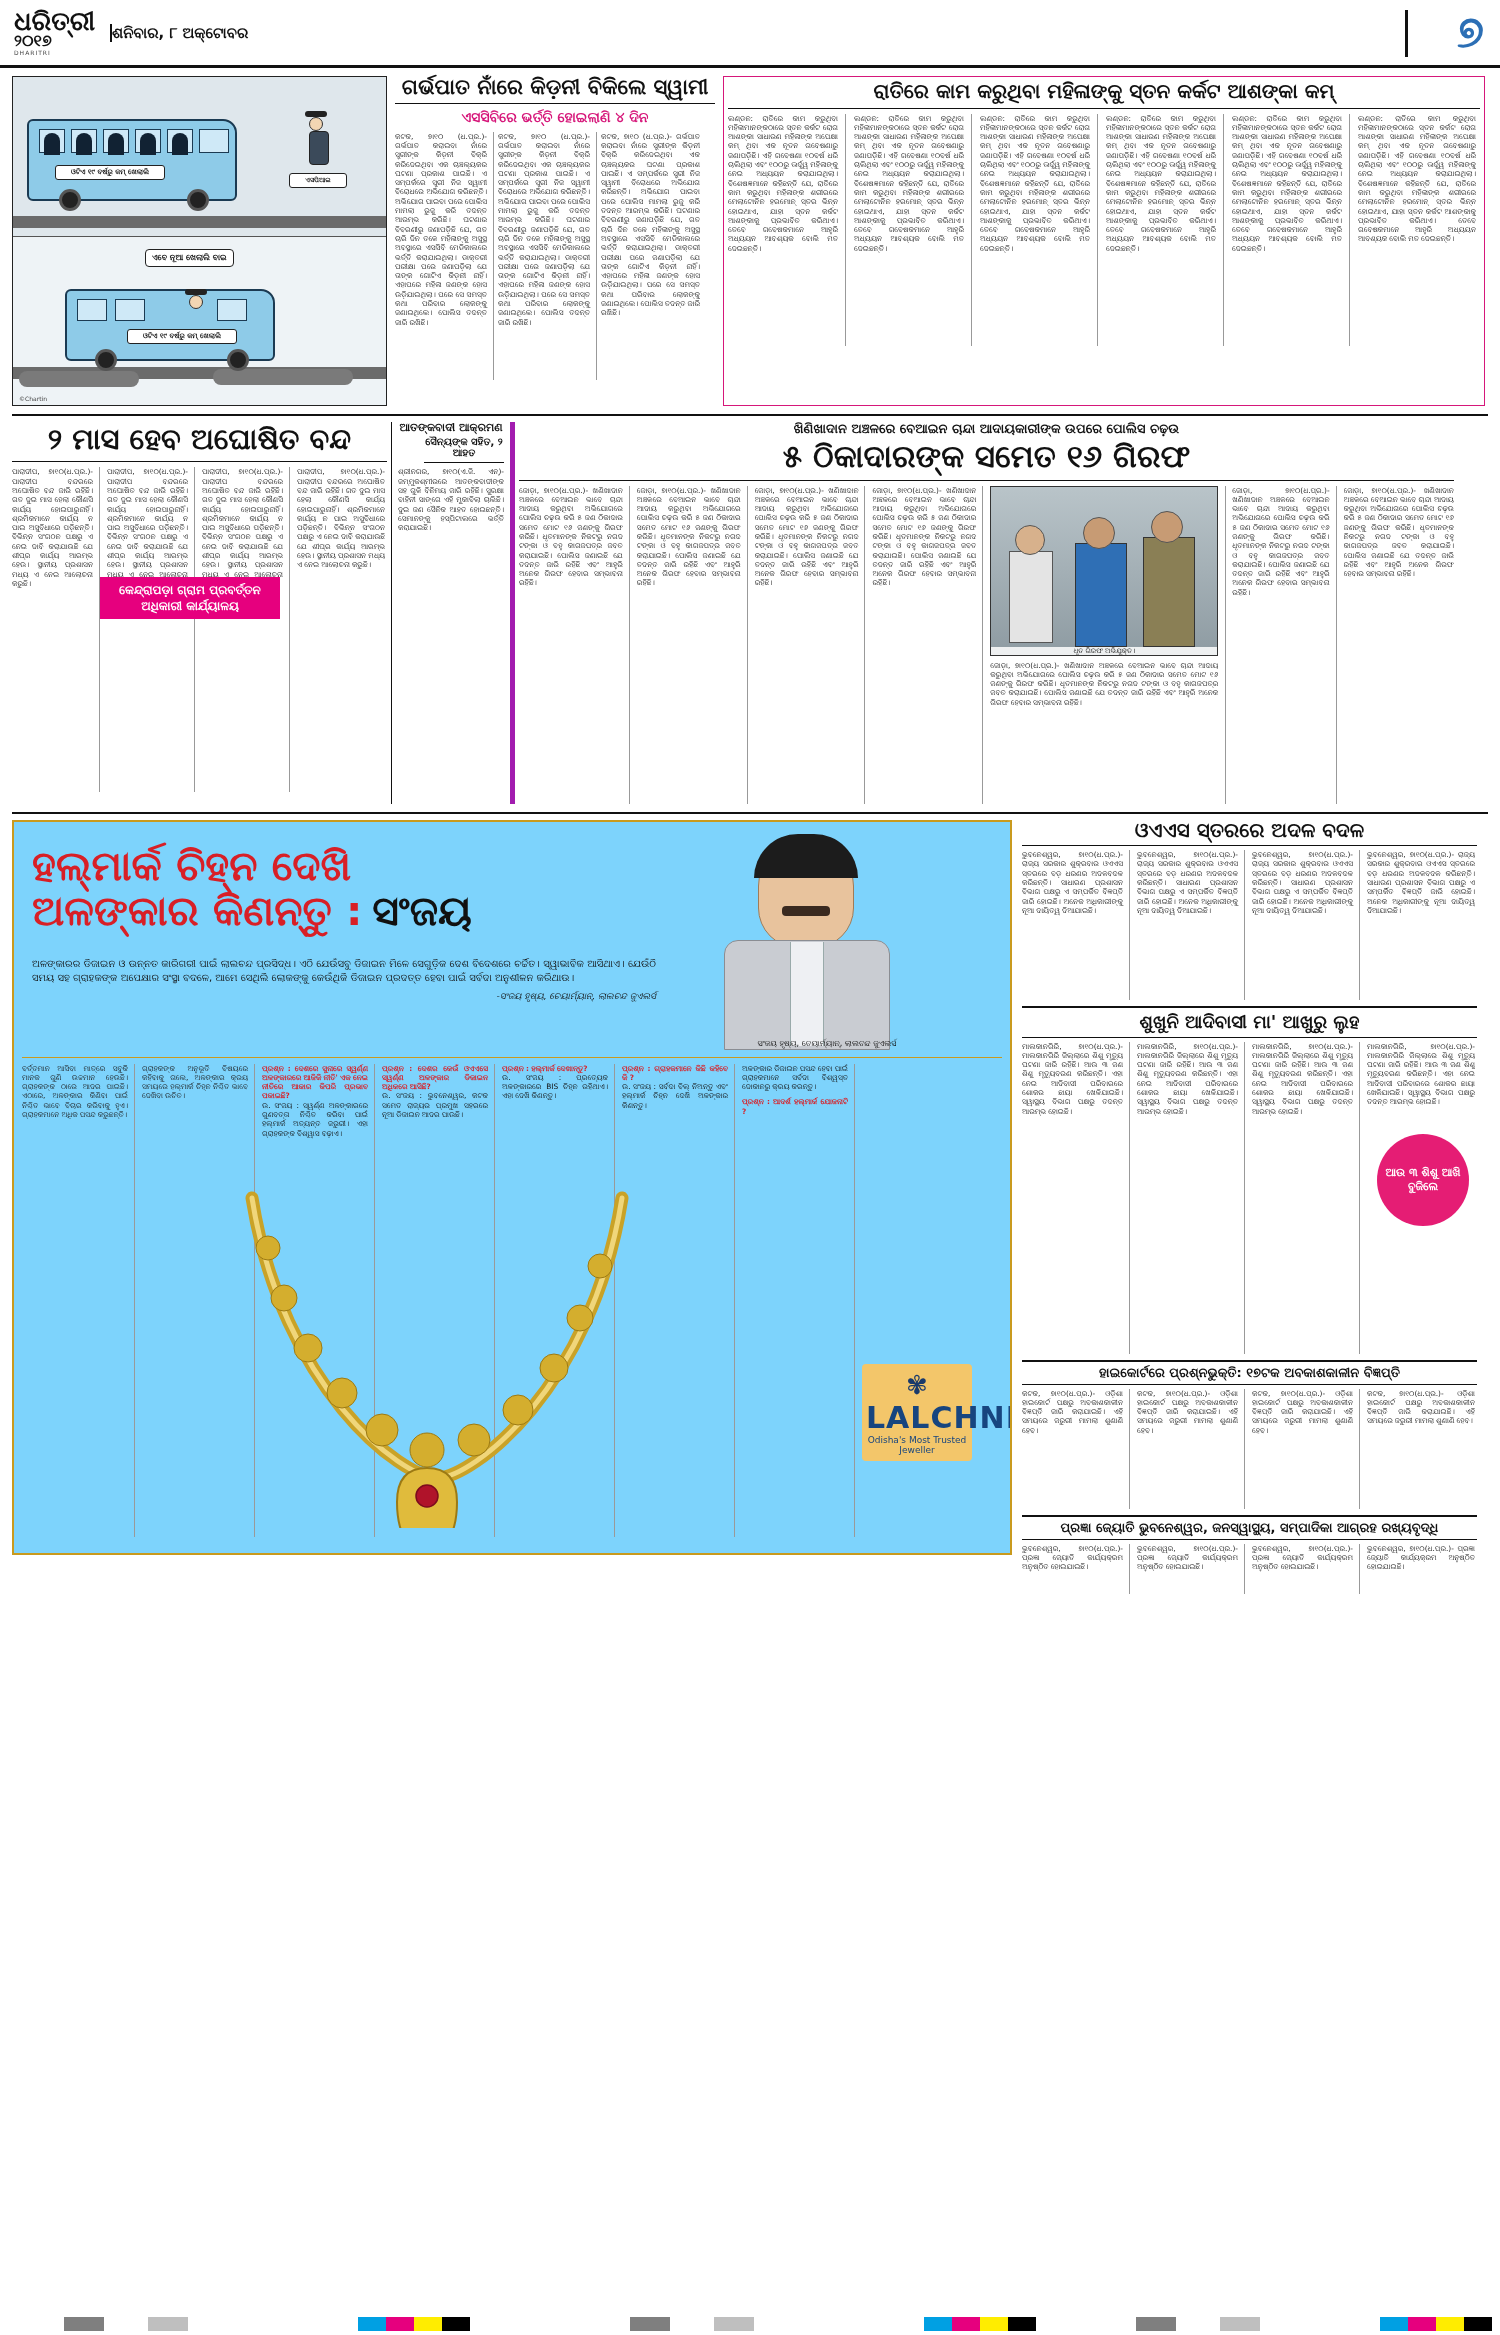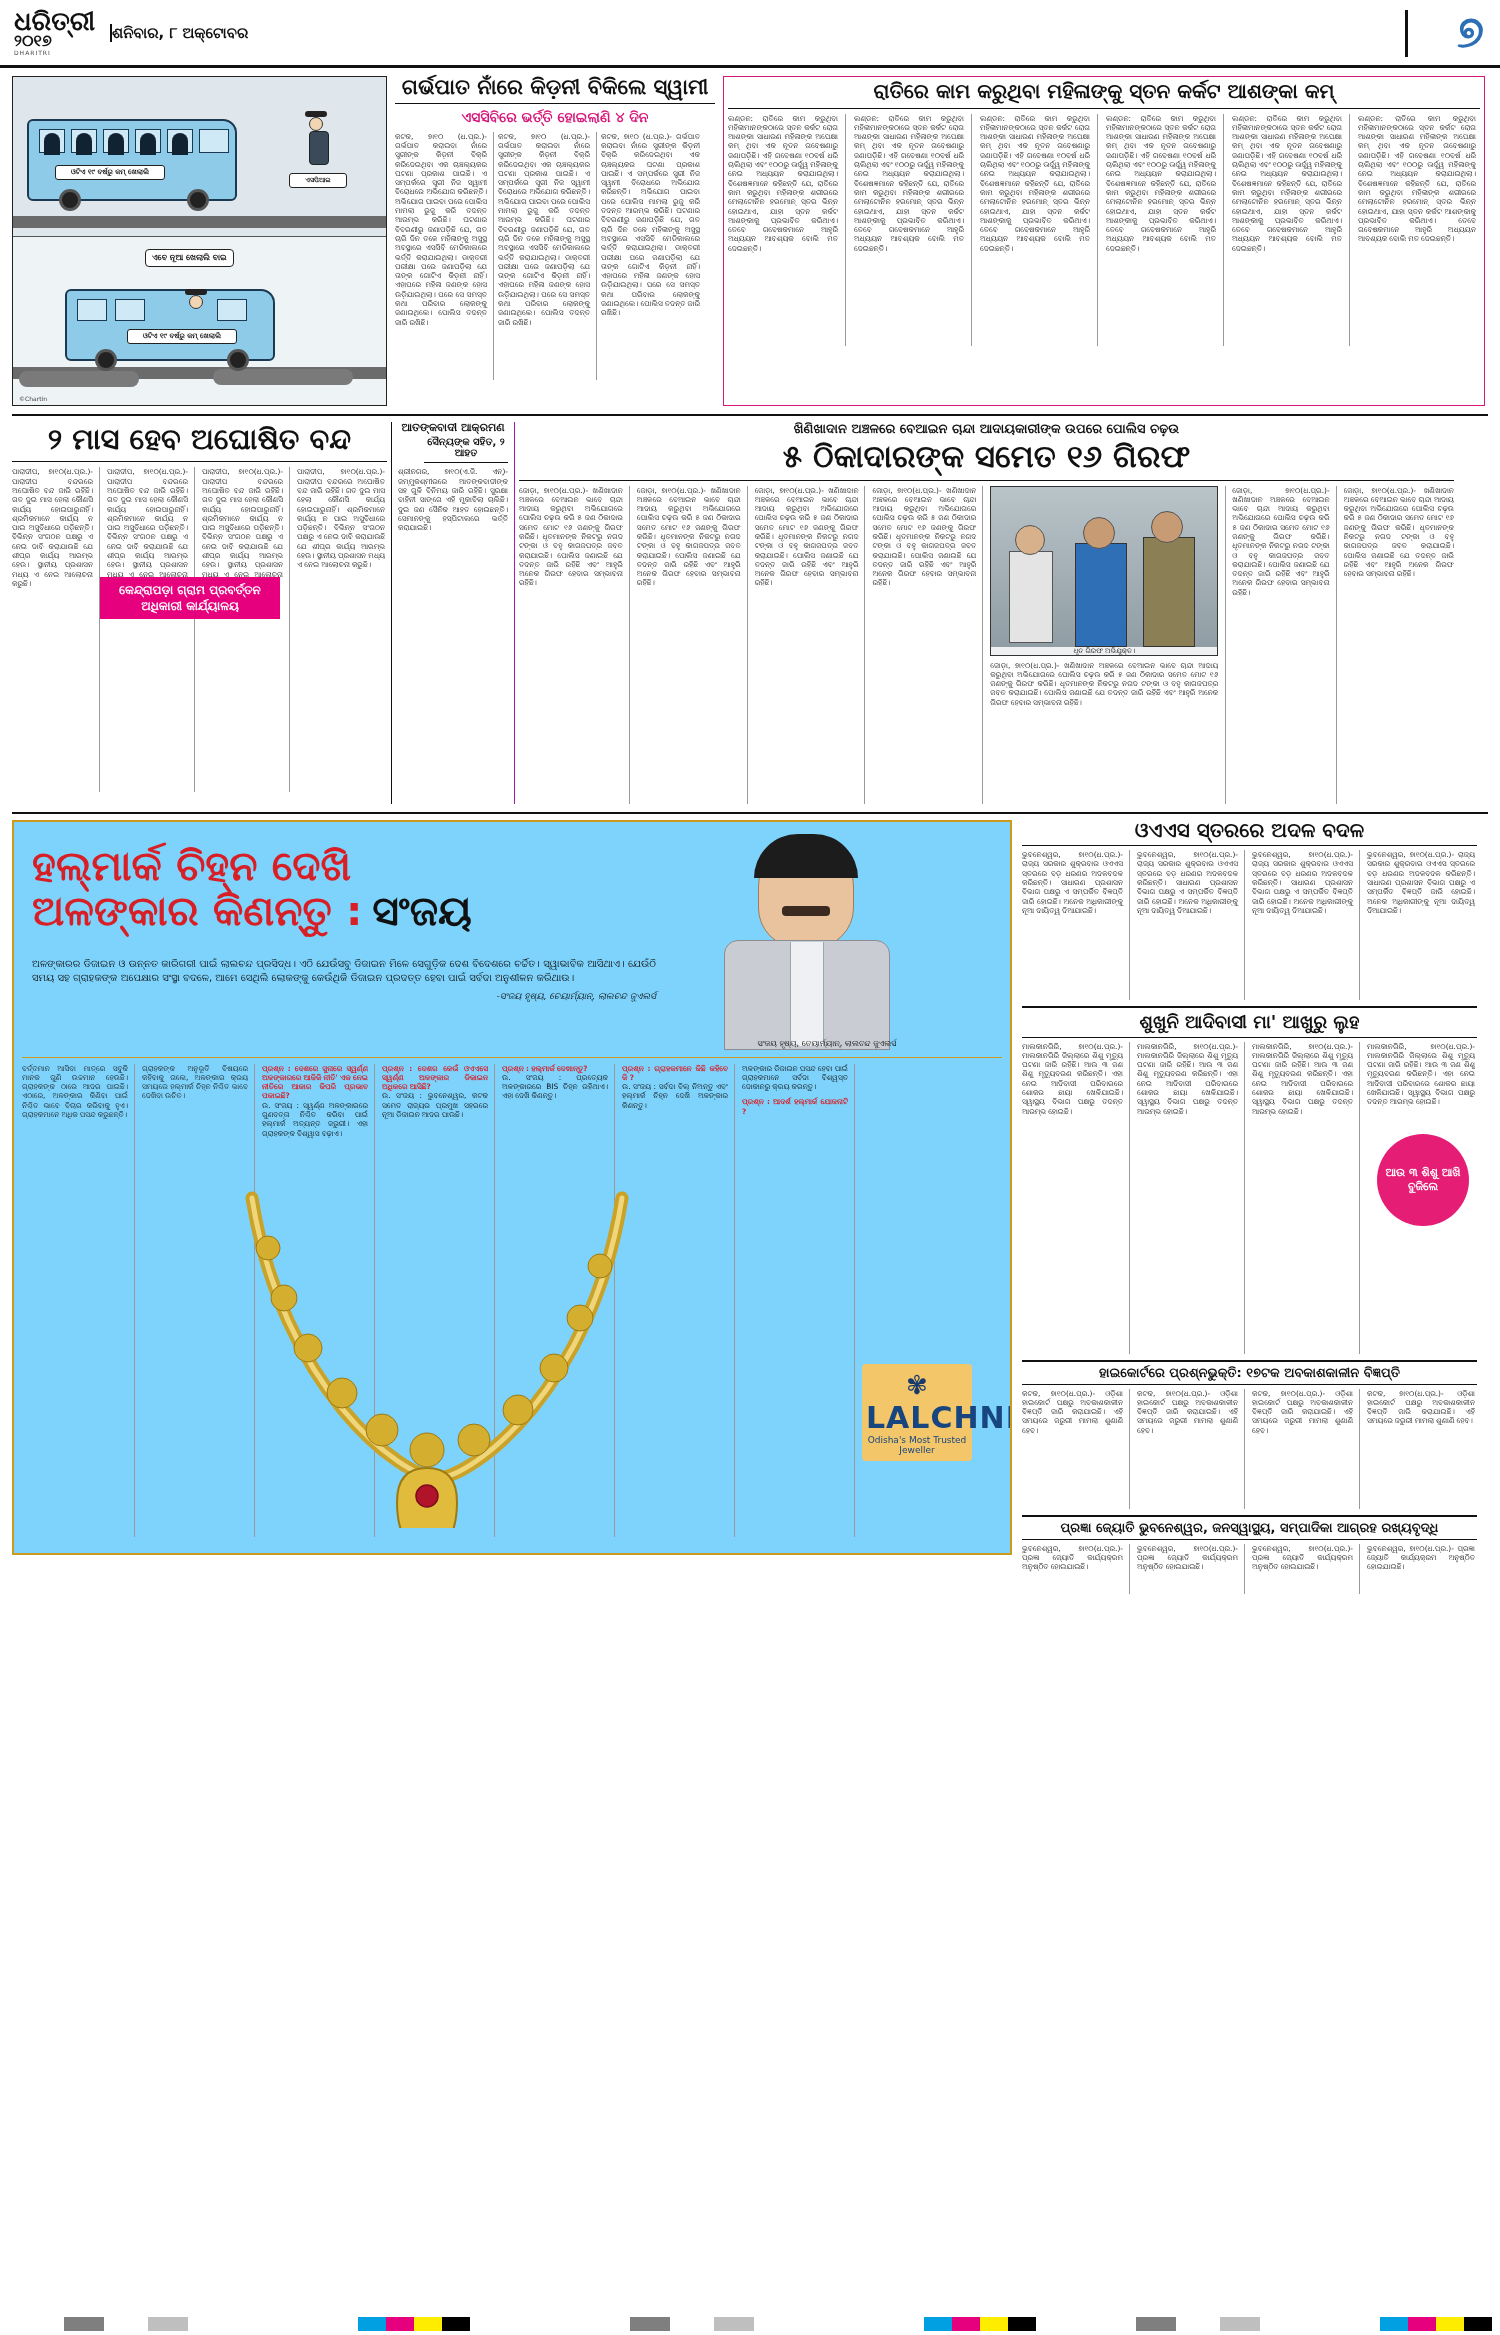--- a/index.html
+++ b/index.html
@@ -240,21 +240,21 @@
         <div class="col-text colrule" style="width:88px; padding-right:6px;">ପାରାଦୀପ, ୭ା୧୦(ଧ.ପ୍ର.)- ପାରାଦୀପ ବନ୍ଦରରେ ଅଘୋଷିତ ବନ୍ଦ ଜାରି ରହିଛି। ଗତ ଦୁଇ ମାସ ହେଲା କୌଣସି କାର୍ଯ୍ୟ ହୋଇପାରୁନାହିଁ। ଶ୍ରମିକମାନେ କାର୍ଯ୍ୟ ନ ପାଇ ଅସୁବିଧାରେ ପଡ଼ିଛନ୍ତି। ବିଭିନ୍ନ ସଂଗଠନ ପକ୍ଷରୁ ଏ ନେଇ ଦାବି କରାଯାଉଛି ଯେ ଶୀଘ୍ର କାର୍ଯ୍ୟ ଆରମ୍ଭ ହେଉ। ସ୍ଥାନୀୟ ପ୍ରଶାସନ ମଧ୍ୟ ଏ ନେଇ ଆଲୋଚନା କରୁଛି।</div>
         <div class="col-text colrule" style="width:88px; padding-right:6px; position:relative;">
           <span>ପାରାଦୀପ, ୭ା୧୦(ଧ.ପ୍ର.)- ପାରାଦୀପ ବନ୍ଦରରେ ଅଘୋଷିତ ବନ୍ଦ ଜାରି ରହିଛି। ଗତ ଦୁଇ ମାସ ହେଲା କୌଣସି କାର୍ଯ୍ୟ ହୋଇପାରୁନାହିଁ। ଶ୍ରମିକମାନେ କାର୍ଯ୍ୟ ନ ପାଇ ଅସୁବିଧାରେ ପଡ଼ିଛନ୍ତି। ବିଭିନ୍ନ ସଂଗଠନ ପକ୍ଷରୁ ଏ ନେଇ ଦାବି କରାଯାଉଛି ଯେ ଶୀଘ୍ର କାର୍ଯ୍ୟ ଆରମ୍ଭ ହେଉ। ସ୍ଥାନୀୟ ପ୍ରଶାସନ ମଧ୍ୟ ଏ ନେଇ ଆଲୋଚନା କରୁଛି।</span>
         </div>
         <div class="col-text colrule" style="width:88px; padding-right:6px;">ପାରାଦୀପ, ୭ା୧୦(ଧ.ପ୍ର.)- ପାରାଦୀପ ବନ୍ଦରରେ ଅଘୋଷିତ ବନ୍ଦ ଜାରି ରହିଛି। ଗତ ଦୁଇ ମାସ ହେଲା କୌଣସି କାର୍ଯ୍ୟ ହୋଇପାରୁନାହିଁ। ଶ୍ରମିକମାନେ କାର୍ଯ୍ୟ ନ ପାଇ ଅସୁବିଧାରେ ପଡ଼ିଛନ୍ତି। ବିଭିନ୍ନ ସଂଗଠନ ପକ୍ଷରୁ ଏ ନେଇ ଦାବି କରାଯାଉଛି ଯେ ଶୀଘ୍ର କାର୍ଯ୍ୟ ଆରମ୍ଭ ହେଉ। ସ୍ଥାନୀୟ ପ୍ରଶାସନ ମଧ୍ୟ ଏ ନେଇ ଆଲୋଚନା କରୁଛି।</div>
         <div class="col-text" style="width:88px;">ପାରାଦୀପ, ୭ା୧୦(ଧ.ପ୍ର.)- ପାରାଦୀପ ବନ୍ଦରରେ ଅଘୋଷିତ ବନ୍ଦ ଜାରି ରହିଛି। ଗତ ଦୁଇ ମାସ ହେଲା କୌଣସି କାର୍ଯ୍ୟ ହୋଇପାରୁନାହିଁ। ଶ୍ରମିକମାନେ କାର୍ଯ୍ୟ ନ ପାଇ ଅସୁବିଧାରେ ପଡ଼ିଛନ୍ତି। ବିଭିନ୍ନ ସଂଗଠନ ପକ୍ଷରୁ ଏ ନେଇ ଦାବି କରାଯାଉଛି ଯେ ଶୀଘ୍ର କାର୍ଯ୍ୟ ଆରମ୍ଭ ହେଉ। ସ୍ଥାନୀୟ ପ୍ରଶାସନ ମଧ୍ୟ ଏ ନେଇ ଆଲୋଚନା କରୁଛି।</div>
         <div class="magenta-box" style="position:absolute; left:88px; top:110px; width:180px;">କେନ୍ଦ୍ରାପଡ଼ା ଗ୍ରାମ ପ୍ରବର୍ତ୍ତନ ଅଧିକାରୀ କାର୍ଯ୍ୟାଳୟ</div>
       </div>
     </div>
 
-    <div style="width:124px; border-left:1px solid #111; border-right:1px solid #a21caf; padding:0 6px;">
+    <div style="width:124px; border-left:1px solid #111; border-right:5px solid #a21caf; padding:0 6px;">
       <div class="hdl" style="font-size:11px; padding-bottom:3px;">ଆତଙ୍କବାଦୀ ଆକ୍ରମଣ</div>
       <div class="hdl" style="font-size:10px; border-bottom:1px solid #111; padding-bottom:4px; margin-bottom:4px;margin-left:26px;">ସୈନ୍ୟଙ୍କ ସହିତ, ୨ ଆହତ</div>
       <div class="col-text" style="height:318px;">ଶ୍ରୀନଗର, ୭ା୧୦(ଏ.ଜି. ଏନ୍‌)- ଜମ୍ମୁକଶ୍ମୀରରେ ଆତଙ୍କବାଦୀଙ୍କ ସହ ଗୁଳି ବିନିମୟ ଜାରି ରହିଛି। ସୁରକ୍ଷା ବାହିନୀ ସାଙ୍ଗେ ଏହି ମୁକାବିଲା ଚାଲିଛି। ଦୁଇ ଜଣ ସୈନିକ ଆହତ ହୋଇଛନ୍ତି। ସେମାନଙ୍କୁ ହସ୍ପିଟାଲରେ ଭର୍ତ୍ତି କରାଯାଇଛି।</div>
     </div>
 
     <div style="width:935px;">
       <div class="hdl" style="font-size:13px; padding-bottom:4px;">ଖିଣିଖାଦାନ ଅଞ୍ଚଳରେ ବେଆଇନ ଚାନ୍ଦା ଆଦାୟକାରୀଙ୍କ ଉପରେ ପୋଲିସ ଚଢ଼ଉ</div>
       <div class="hdl" style="font-size:31px; padding-bottom:6px; border-bottom:1px solid #111;">୫ ଠିକାଦାରଙ୍କ ସମେତ ୧୬ ଗିରଫ</div>
       <div style="display:flex; gap:7px; margin-top:5px; height:318px; position:relative;">
         <div class="col-text colrule" style="width:118px; padding-right:6px;">ଜୋଡ଼ା, ୭ା୧୦(ଧ.ପ୍ର.)- ଖଣିଖାଦାନ ଅଞ୍ଚଳରେ ବେଆଇନ ଭାବେ ଚାନ୍ଦା ଆଦାୟ କରୁଥିବା ଅଭିଯୋଗରେ ପୋଲିସ ଚଢ଼ଉ କରି ୫ ଜଣ ଠିକାଦାର ସମେତ ମୋଟ ୧୬ ଜଣଙ୍କୁ ଗିରଫ କରିଛି। ଧୃତମାନଙ୍କ ନିକଟରୁ ନଗଦ ଟଙ୍କା ଓ ବହୁ କାଗଜପତ୍ର ଜବତ କରାଯାଇଛି। ପୋଲିସ ଜଣାଇଛି ଯେ ତଦନ୍ତ ଜାରି ରହିଛି ଏବଂ ଆହୁରି ଅନେକ ଗିରଫ ହେବାର ସମ୍ଭାବନା ରହିଛି।</div>

